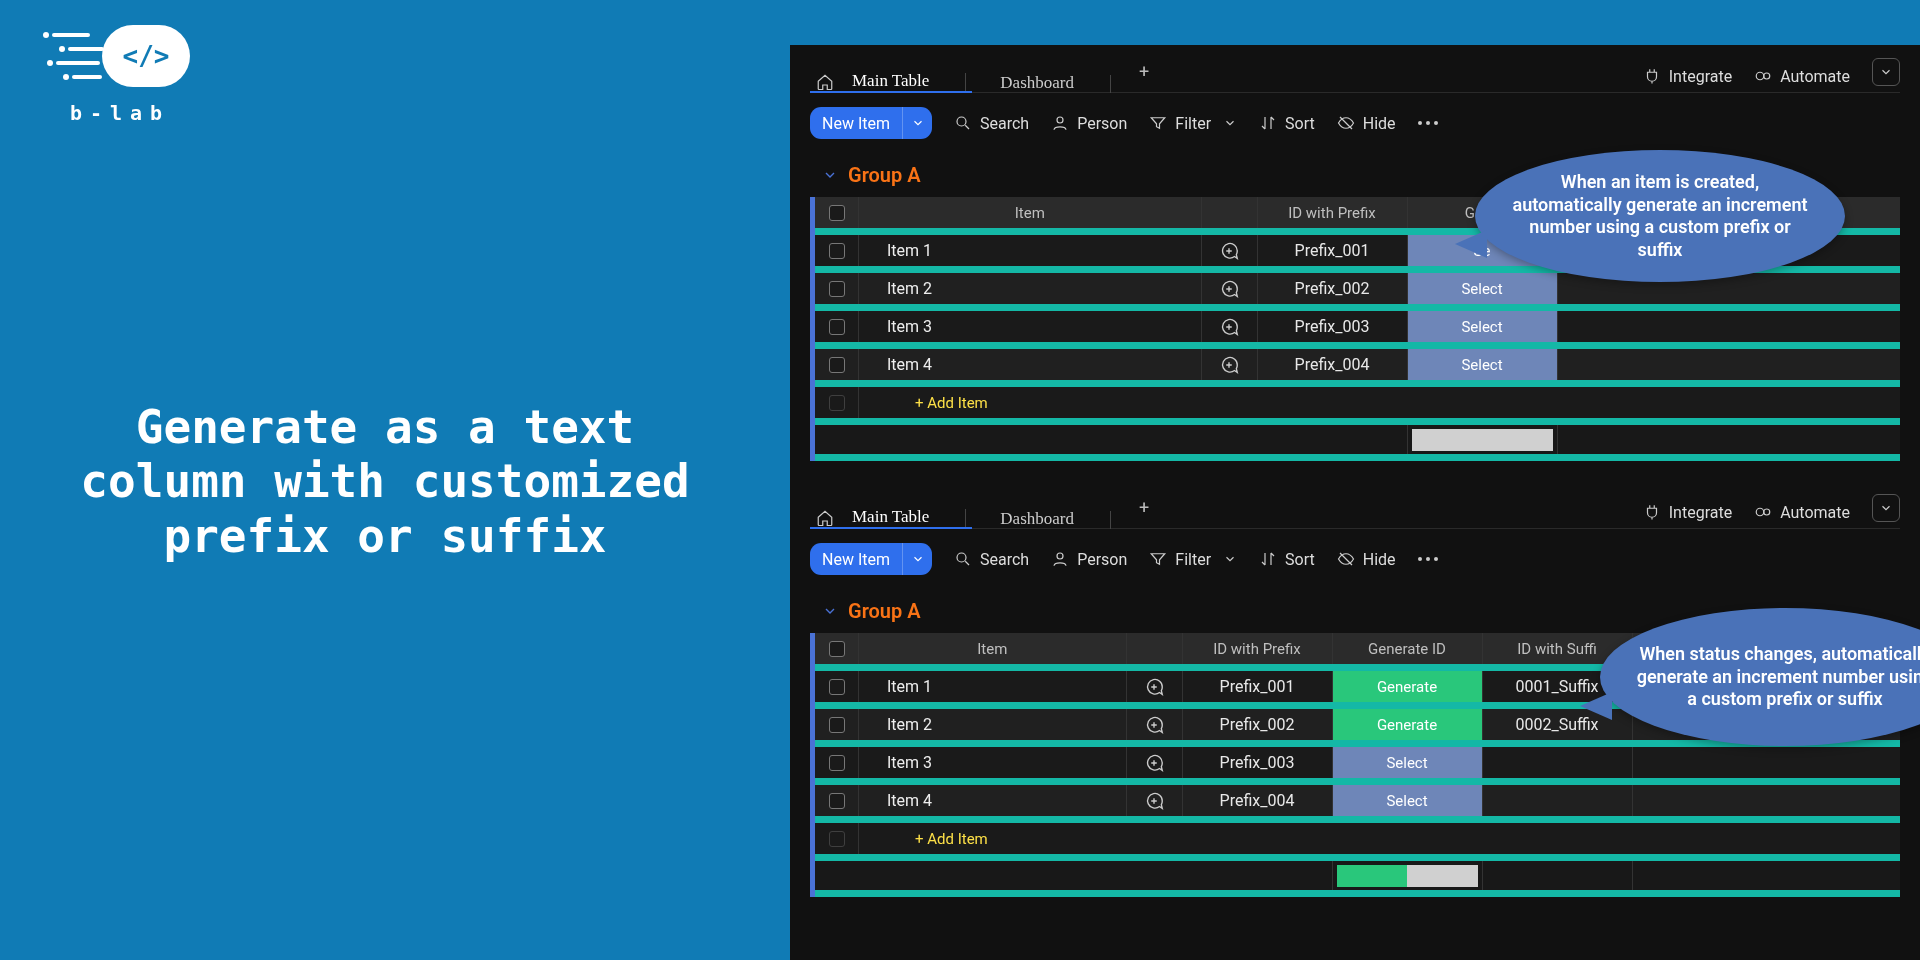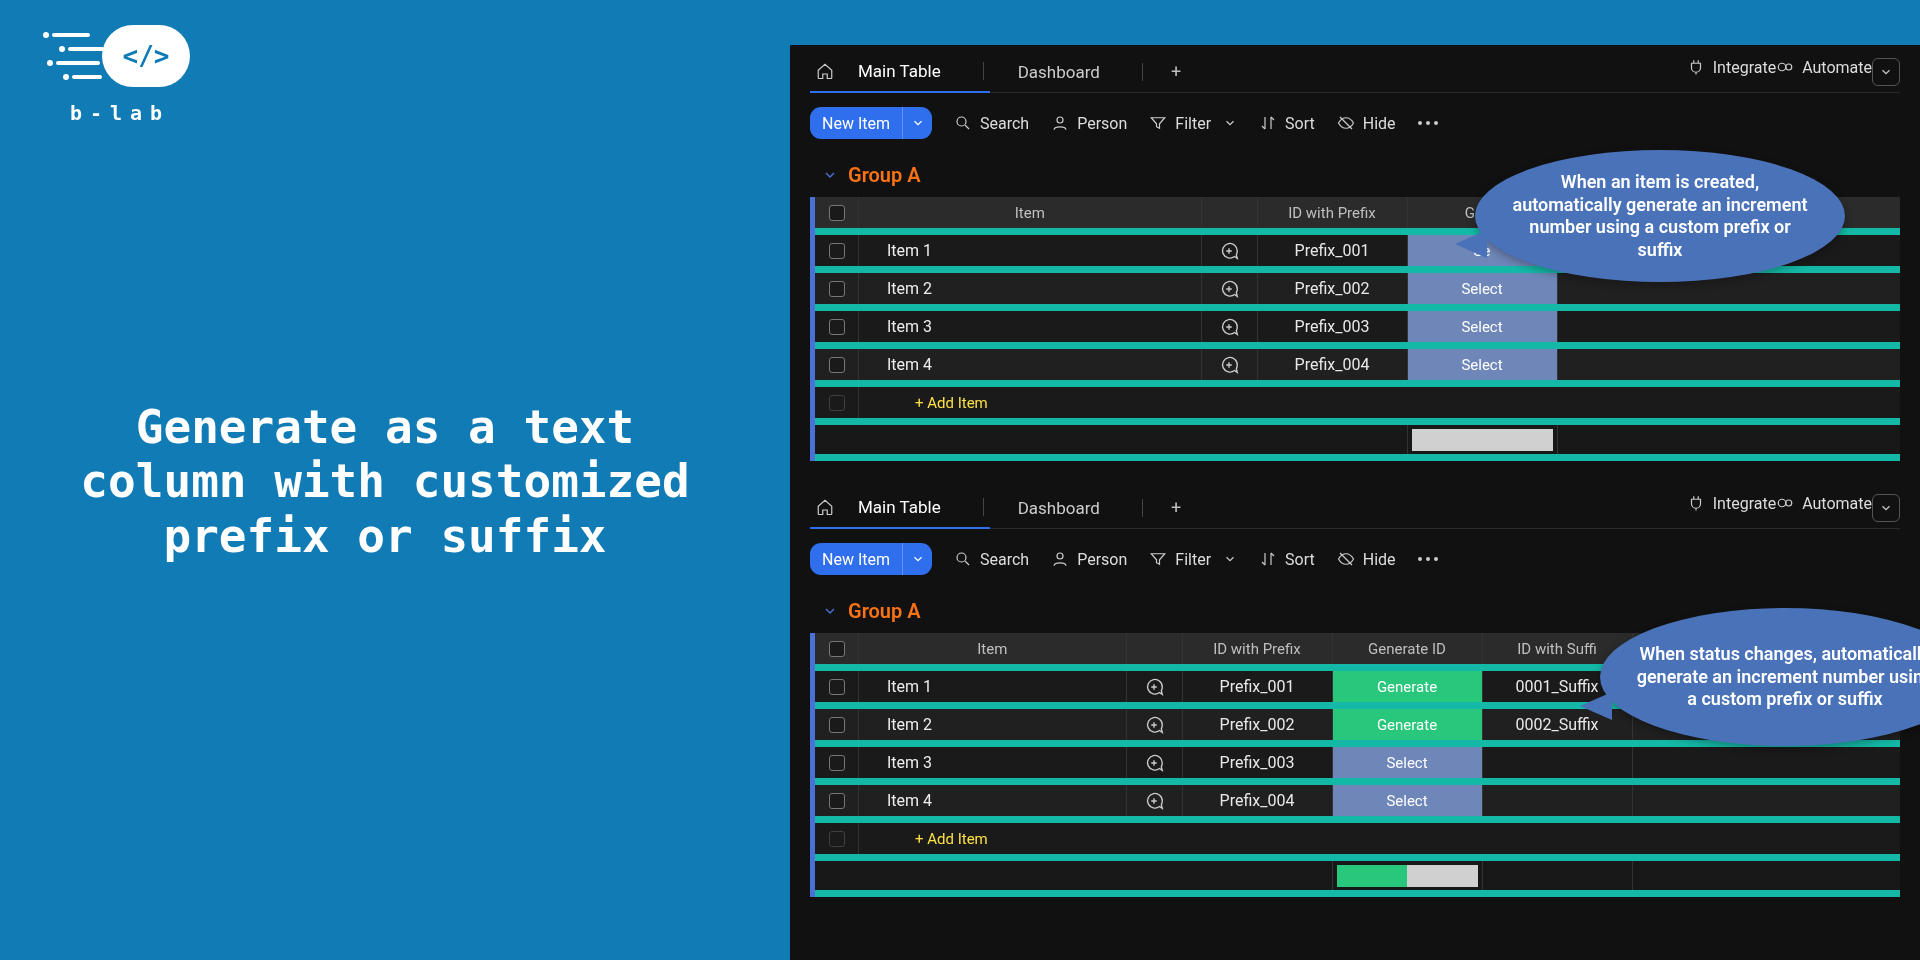--- a/index.html
+++ b/index.html
@@ -74,38 +74,39 @@
 
   
   .tabs-row {
     display: flex; align-items: center;
     height: 42px;
     border-bottom: 1px solid #2a2a2a;
     gap: 22px;
     position: relative;
   }
   .tab {
-    display: flex; align-items: center; gap: 24px;
+    display: flex; align-items: flex-end; gap: 18px;
     font-size: 17px;
     color: #ccc;
     padding: 0 6px;
     height: 42px;
     cursor: pointer;
+    font-family: Liberation Serif, serif;
   }
   .tab.active {
     color: #fff;
     border-bottom: 2px solid #2f6fed;
   }
   .tab .sep { width: 1px; height: 18px; background: #444; margin-left: 18px; }
   .tab-plus {
     font-size: 18px; color: #bbb; cursor: pointer;
   }
   .tab-right {
     margin-left: auto;
-    display: flex; align-items: flex-start; 
+    display: flex; align-items: flex-end; gap: 22px;
   }
   .chip {
     display: flex; align-items: center; gap: 8px;
     font-size: 16px; color: #ddd; cursor: pointer;
   }
   .round-btn {
     width: 28px; height: 28px;
     border: 1px solid #555;
     border-radius: 6px;
     display: flex; align-items: center; justify-content: center;

